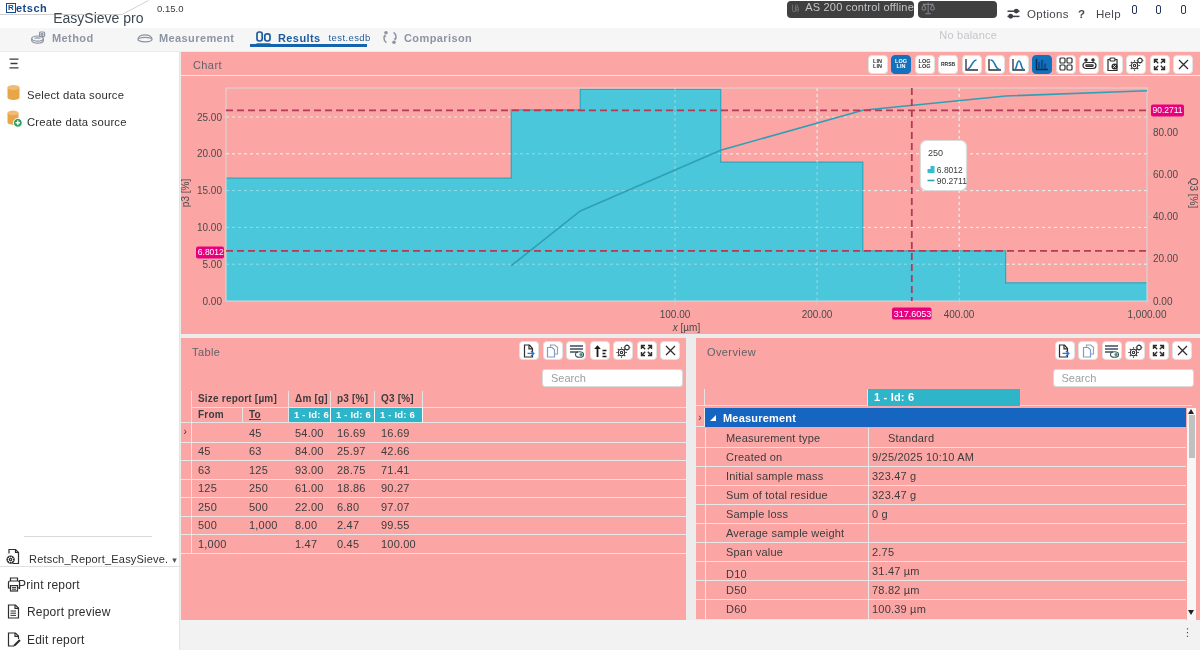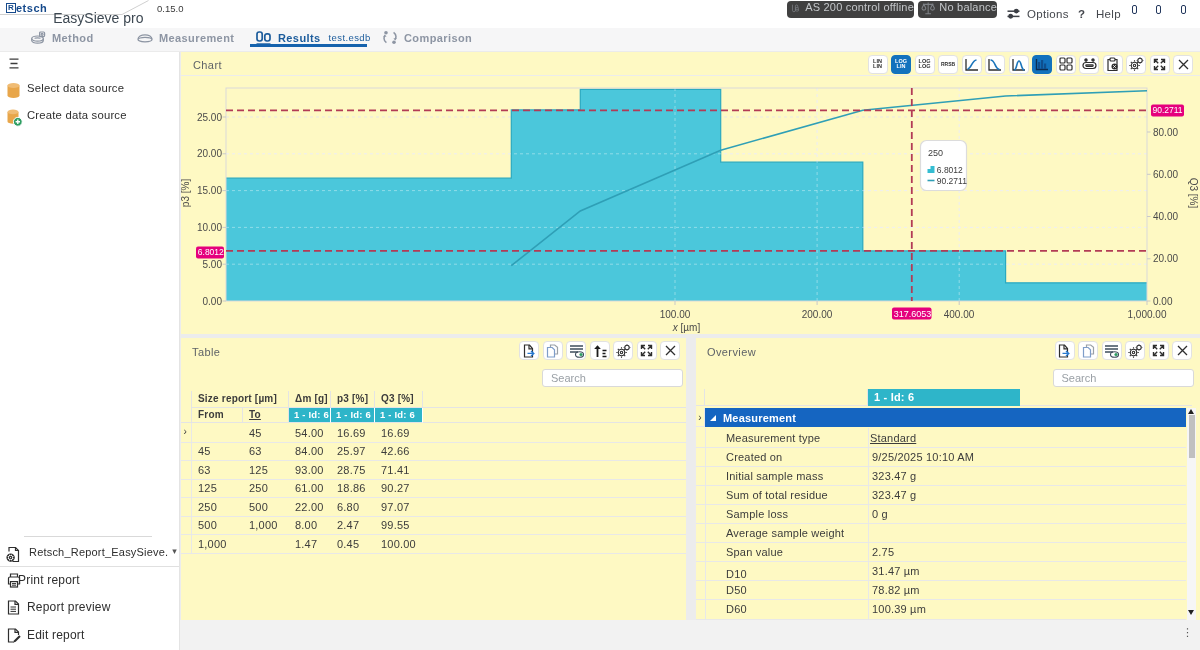--- a/index.html
+++ b/index.html
@@ -11,23 +11,23 @@
 #ver { position:absolute; left:157px; top:2px; width:60px; height:13px; font-size:9.5px; color:#3a3a3a; line-height:13px; }
 .statuspill { position:absolute; top:1px; height:17px; white-space:nowrap; background:#404040; border-radius:4px; display:flex; align-items:flex-start; }
 .statustext { color:#c3c6c9; font-size:11px; letter-spacing:.2px; }
 .topitem { position:absolute; top:0; height:19px; white-space:nowrap; display:flex; align-items:center; font-size:11.5px; color:#44474d; letter-spacing:.3px; }
 .winbtn { position:absolute; top:5px; width:5px; height:8.5px; border:1.2px solid #24385e; border-radius:2px; }
 
 #tabstrip { position:absolute; left:0; top:28px; width:1200px; height:24px; background:#f6f6f7; border-bottom:1px solid #ebebeb; }
 .tab { position:absolute; top:29px; height:17px; white-space:nowrap; display:flex; align-items:center; gap:6px; font-size:11px; font-weight:700; color:#8d95a3; letter-spacing:.4px; }
 
 #sidebar { position:absolute; left:0; top:52px; width:180px; height:598px; background:#fff; border-right:1px solid #e4e4e4; }
-.sideitem { position:absolute; left:0; display:flex; align-items:flex-start; font-size:12px; color:#2e2e2e; letter-spacing:.2px; }
-
-.panel { position:absolute; background:#fef9c3; }
+.sideitem { position:absolute; left:0; display:flex; align-items:flex-end; font-size:12px; color:#2e2e2e; letter-spacing:.2px; }
+
+.panel { position:absolute; background:#fca5a5; }
 .panelhead { position:absolute; left:0; top:0; width:100%; height:25px; }
 .ptitle { position:absolute; left:12px; top:6px; font-size:11px; color:#5f6368; letter-spacing:.4px; }
 .btnrow { position:absolute; top:3px; display:flex; gap:3.5px; }
 .tbtn { width:20px; height:19px; background:#fff; border:1px solid #e2e2e2; border-radius:4px; display:flex; align-items:center; justify-content:center; }
 .tbtn.active { background:#1272bd; border-color:#1272bd; }
 .search { position:absolute; width:141px; height:18px; border:1px solid #d9d9d9; border-radius:3px; background:#fff; color:#9aa0a6; font-size:11px; padding-left:8px; line-height:16px; }
 
 .gcell { position:absolute; font-size:11px; color:#3c3c3c; letter-spacing:.2px; }
 .hcell { position:absolute; white-space:nowrap; overflow:hidden; font-size:10px; letter-spacing:-.1px; font-weight:700; color:#3c3c3c; letter-spacing:.2px; border-right:1px solid #e4e4e4; border-bottom:1px solid #e4e4e4; display:flex; align-items:center; padding-left:6px; }
 .cyan { background:#2eb5c9; color:#fff !important; border-right:1px solid #fff; border-bottom:1px solid #e4e4e4; font-size:9.5px !important; padding-left:5px !important; }
@@ -110,21 +110,21 @@
   <span class="statustext" style="margin-left:6px;">AS 200 control offline</span>
 </div>
 <div class="statuspill" style="left:918px;width:79px;">
   <svg style="margin-left:3px;" width="15" height="15" viewBox="0 0 15 15">
       <g fill="none" stroke="#7d8085" stroke-width="1.1">
         <path d="M7.5 1.2 v11.6 M4.5 13 h6 M2 3.2 h11"></path>
         <path d="M1 7.2 l2-4 2 4 a2 2 0 0 1-4 0 z"></path>
         <path d="M10 7.2 l2-4 2 4 a2 2 0 0 1-4 0 z"></path>
       </g>
     </svg>
-  <span class="statustext" style="margin-left:4px;">No balance</span>
+  <span class="statustext" style="margin-left:4px;margin-top:28px;">No balance</span>
 </div>
 <div class="topitem" style="left:1007px;top:4px;">
   <svg width="13" height="12" viewBox="0 0 13 12">
       <g stroke="#3c3f45" stroke-width="1.5" fill="#3c3f45">
         <path d="M0.5 3.2 h12" fill="none"></path>
         <path d="M0.5 8.4 h12" fill="none"></path>
         <rect x="7.6" y="1.4" width="3.4" height="3.4" rx="1.7"></rect>
         <rect x="2" y="6.6" width="3.4" height="3.4" rx="1.7"></rect>
       </g>
     </svg>
@@ -593,21 +593,21 @@
   <div style="position:absolute;left:172px;top:51px;width:152px;height:16.5px;background:#2eb5c9;color:#fff;font-size:11px;font-weight:700;display:flex;align-items:center;padding-left:6px;letter-spacing:.2px;">1 - Id: 6</div>
   <div style="position:absolute;left:324px;top:51px;width:172px;height:16.5px;border-bottom:1px solid #e4e4e4;"></div>
   <div style="position:absolute;left:0;top:51px;width:9px;height:16.5px;border-right:1px solid #e4e4e4;border-bottom:1px solid #e4e4e4;"></div>
   <div id="ovrows">
 <div style="position:absolute;left:9px;top:70.4px;width:481px;height:19.1px;background:#1565c1;color:#fff;font-weight:700;font-size:11px;display:flex;align-items:center;letter-spacing:.2px;">
         <span style="margin-left:5px;width:0;height:0;border-bottom:6px solid #fff;border-left:6px solid transparent;"></span>
         <span style="margin-left:7px;">Measurement</span>
       </div>
 <div style="position:absolute;left:0;top:70.4px;width:9px;height:19.1px;border-right:1px solid #e8e8e8;border-bottom:1px solid #e8e8e8;color:#3c3c3c;font-size:10px;display:flex;align-items:center;justify-content:center;">›</div>
 <div class="gcell" style="left:30px;top:93.5px;">Measurement type</div>
-<div class="gcell" style="left:174px;top:93.5px;text-decoration:underline;">Standard</div>
+<div class="gcell" style="left:192px;top:93.5px;">Standard</div>
 <div class="rowline" style="left:0;top:108.6px;width:490px;"></div>
 <div class="gcell" style="left:30px;top:112.60000000000001px;">Created on</div>
 <div class="gcell" style="left:176px;top:112.60000000000001px;">9/25/2025 10:10 AM</div>
 <div class="rowline" style="left:0;top:127.70000000000002px;width:490px;"></div>
 <div class="gcell" style="left:30px;top:131.70000000000002px;">Initial sample mass</div>
 <div class="gcell" style="left:176px;top:131.70000000000002px;">323.47 g</div>
 <div class="rowline" style="left:0;top:146.8px;width:490px;"></div>
 <div class="gcell" style="left:30px;top:150.8px;">Sum of total residue</div>
 <div class="gcell" style="left:176px;top:150.8px;">323.47 g</div>
 <div class="rowline" style="left:0;top:165.9px;width:490px;"></div>

